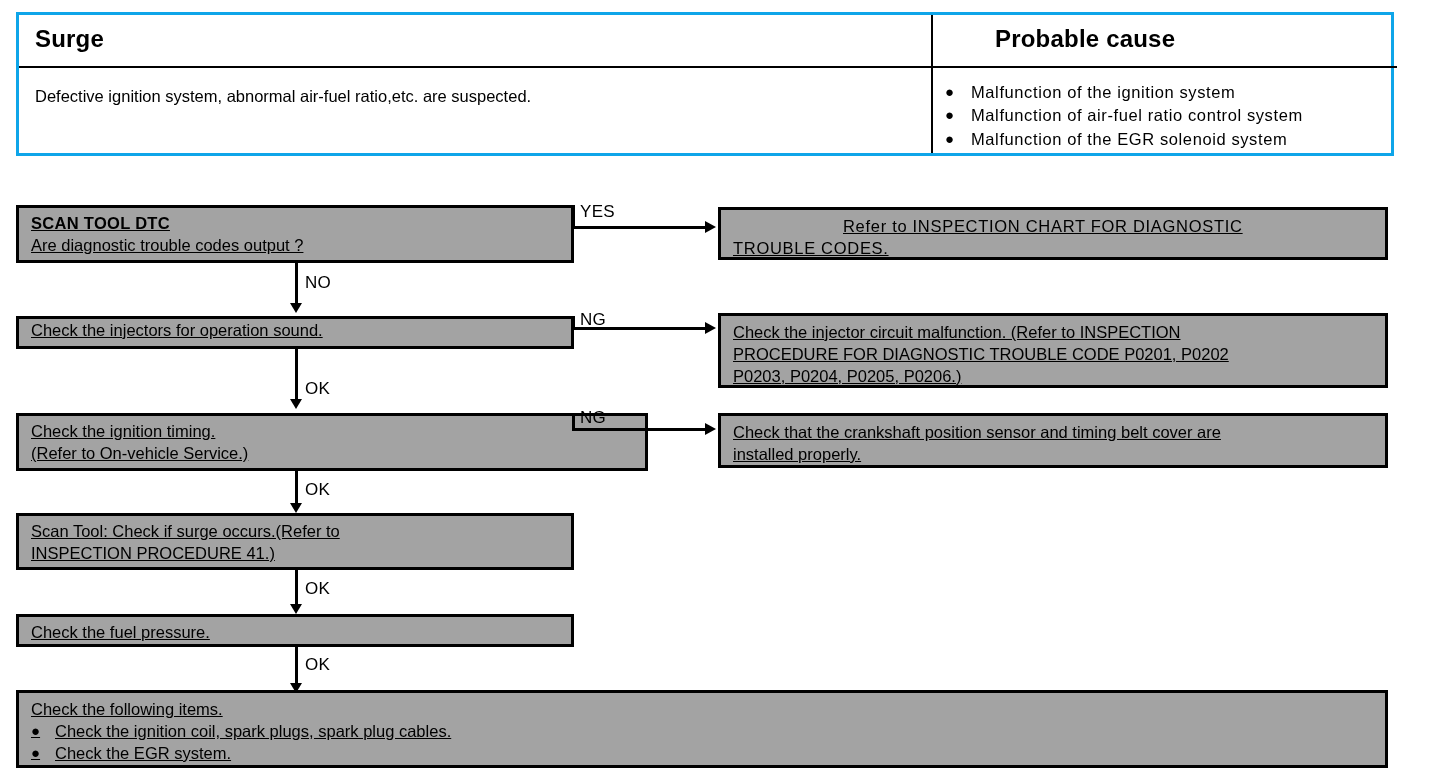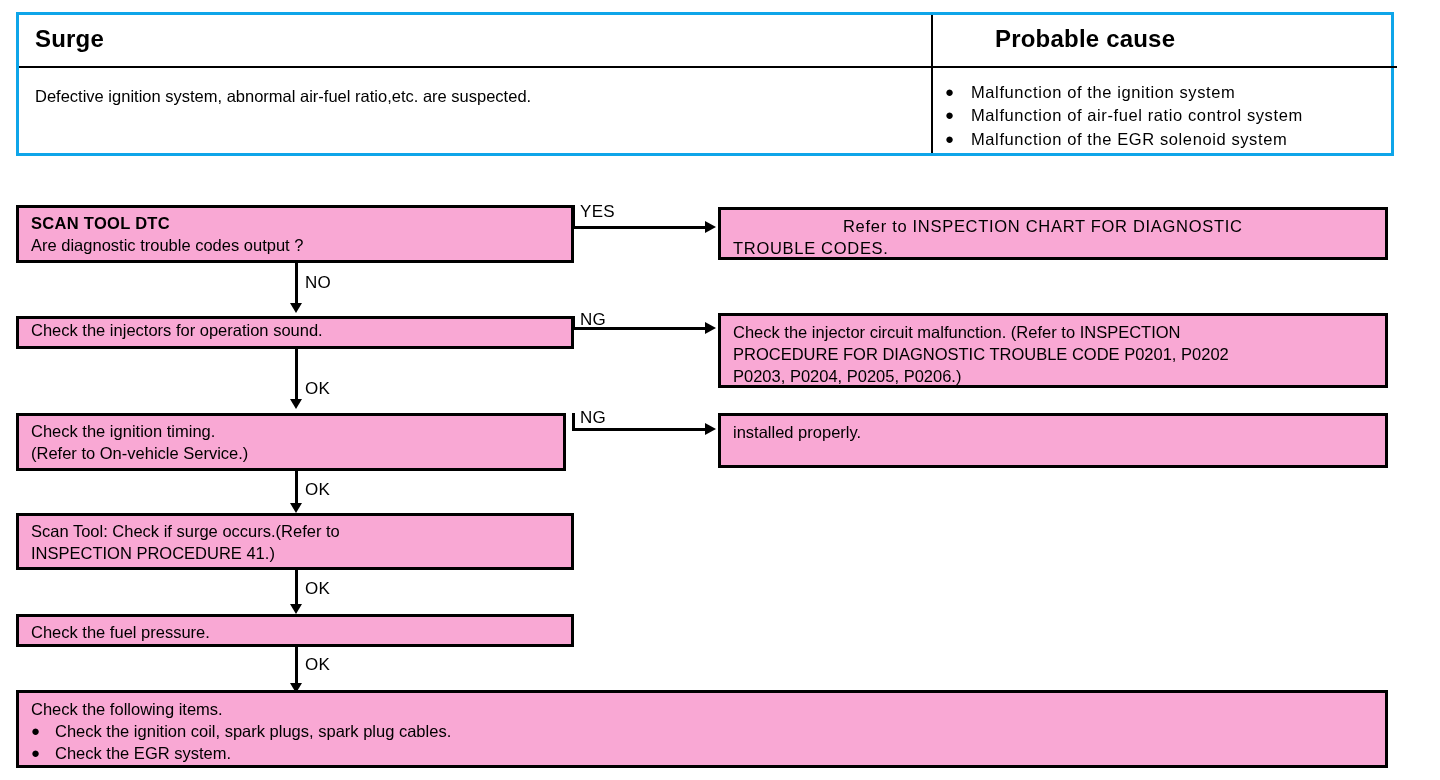--- a/index.html
+++ b/index.html
@@ -88,26 +88,27 @@
     font-size: 15px;
     line-height: 1.42;
   }
   .cause-txt { flex: 0 0 auto; letter-spacing: 0.6px; }
 
   
   .fbox {
     position: absolute;
     border: 3px solid #000;
     box-sizing: border-box;
-    background: #f9a8d4;
+    background: #a3a3a3;
     font-size: 16.5px;
     line-height: 1.32;
     padding: 5px 0 0 12px;
     overflow: visible;
     white-space: nowrap;
+    text-decoration: underline;
   }
   .fbox .ln { display: block; }
   .fbox .bold { font-weight: bold; letter-spacing: 0.3px; }
 
   .lbl {
     position: absolute;
     font-size: 17px;
     line-height: 1;
     letter-spacing: 0.3px;
   }
@@ -215,31 +216,32 @@
   <div class="fbox" style="left:718px; top:313px; width:670px; height:75px; padding-top:6px;">
     <span class="ln">Check the injector circuit malfunction.            (Refer  to INSPECTION</span>
     <span class="ln">PROCEDURE FOR DIAGNOSTIC TROUBLE CODE P0201, P0202</span>
     <span class="ln">P0203,  P0204,  P0205,  P0206.)</span>
   </div>
 
   <div class="vline" style="left:295px; top:349px; height:53px;"></div>
   <div class="arrow-down" style="left:290px; top:399px;"></div>
   <div class="lbl" style="left:305px; top:380px;">OK</div>
 
-  <div class="fbox" style="left:16px; top:413px; width:550px; height:58px;">
+  <div class="fbox" style="left:16px; top:413px; width:632px; height:58px;">
     <span class="ln">Check  the  ignition  timing.</span>
     <span class="ln">(Refer  to  On-vehicle  Service.)</span>
   </div>
 
   <div class="vline" style="left:572px; top:413px; height:18px;"></div>
   <div class="hline" style="left:572px; top:428px; width:135px;"></div>
   <div class="arrow-right" style="left:705px; top:423px;"></div>
   <div class="lbl" style="left:580px; top:409px;">NG</div>
 
   <div class="fbox" style="left:718px; top:413px; width:670px; height:55px; padding-top:6px;">
+    <span class="ln">Check  that  the  crankshaft  position  sensor  and  timing  belt  cover  are</span>
     <span class="ln">installed  properly.</span>
   </div>
 
   <div class="vline" style="left:295px; top:471px; height:36px;"></div>
   <div class="arrow-down" style="left:290px; top:503px;"></div>
   <div class="lbl" style="left:305px; top:481px;">OK</div>
 
   <div class="fbox" style="left:16px; top:513px; width:558px; height:57px;">
     <span class="ln">Scan Tool: Check  if  surge  occurs.(Refer  to</span>
     <span class="ln">INSPECTION  PROCEDURE  41.)</span>

